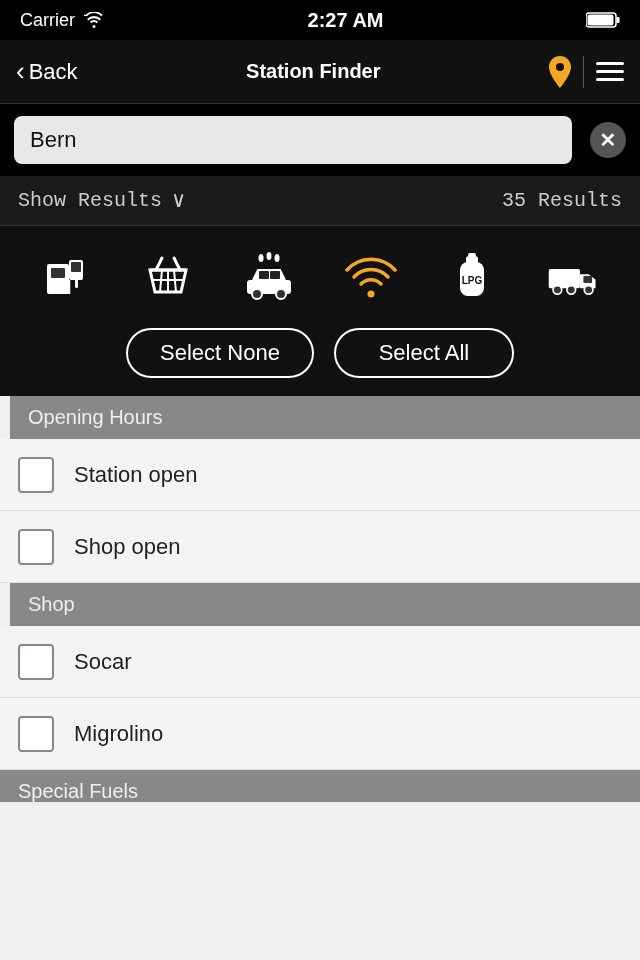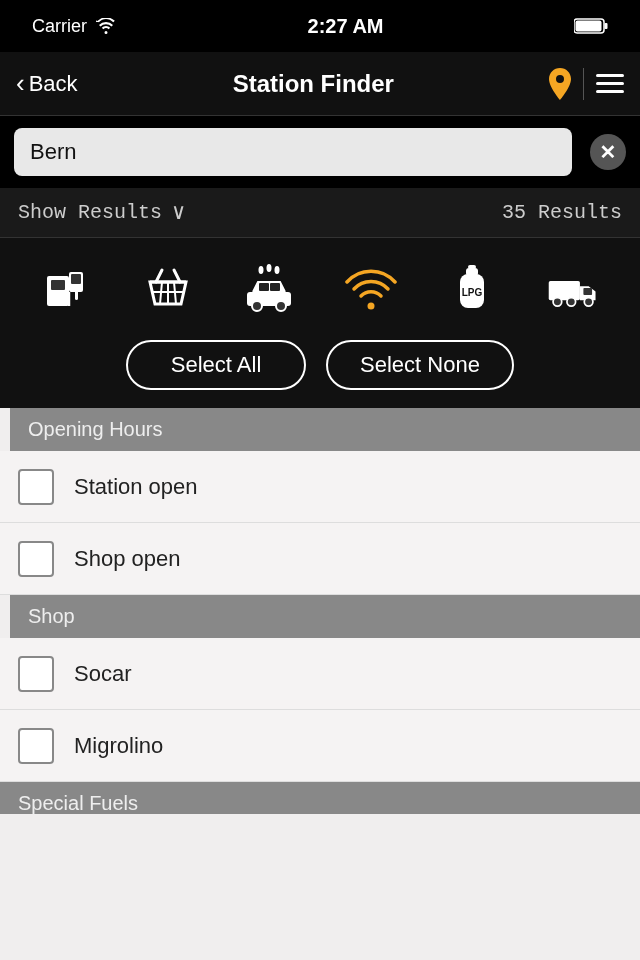--- a/index.html
+++ b/index.html
@@ -9,25 +9,25 @@
       height: 960px;
       background: #f0eeee;
       font-family: -apple-system, 'Helvetica Neue', Arial, sans-serif;
       overflow: hidden;
     }
 
     
     .status-bar {
       background: #000;
       color: #fff;
-      height: 52px;
+      height: 40px;
       display: flex;
       align-items: center;
       justify-content: space-between;
-      padding: 0 32px;
+      padding: 0 20px;
       font-size: 18px;
       font-weight: 500;
     }
     .status-left { display: flex; align-items: center; gap: 8px; }
     .status-center { font-size: 20px; font-weight: 600; }
     .status-right { display: flex; align-items: center; gap: 6px; }
 
     
     .nav-bar {
       background: #111;
@@ -42,21 +42,21 @@
       display: flex;
       align-items: center;
       color: #fff;
       font-size: 22px;
       font-weight: 500;
       cursor: pointer;
       gap: 4px;
     }
     .nav-title {
       color: #fff;
-      font-size: 24px;
+      font-size: 20px;
       font-weight: 700;
     }
     .nav-right {
       display: flex;
       align-items: center;
       gap: 12px;
     }
     .nav-divider {
       width: 1px;
       height: 32px;
@@ -356,22 +356,22 @@
       <rect x="42" y="26" width="10" height="8" rx="1" fill="#333"></rect>
 
       <circle cx="12" cy="42" r="5" fill="#333" stroke="white" stroke-width="2"></circle>
       <circle cx="28" cy="42" r="5" fill="#333" stroke="white" stroke-width="2"></circle>
       <circle cx="48" cy="42" r="5" fill="#333" stroke="white" stroke-width="2"></circle>
     </svg>
   </div>
 </div>
 
 <div class="select-buttons">
+  <button class="select-btn">Select None</button>
   <button class="select-btn">Select All</button>
-  <button class="select-btn">Select None</button>
 </div>
 
 <div class="section-header">
   <span>Opening Hours</span>
 </div>
 
 <div class="list-item">
   <div class="checkbox"></div>
   <span class="list-label">Station open</span>
 </div>

